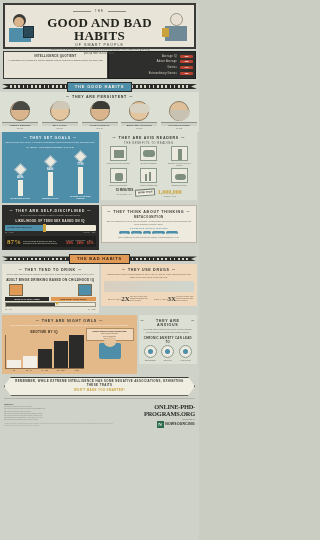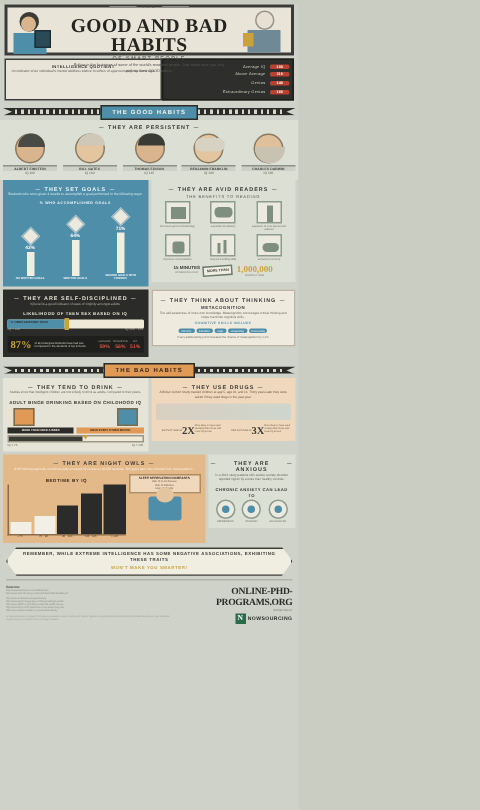--- a/index.html
+++ b/index.html
@@ -7,21 +7,21 @@
     width:199px; height:540px;
     font-family:"Liberation Sans", sans-serif;
     background:#c9cdc2;
     overflow:hidden;
   }
   .page { width:199px; height:540px; position:relative; background:#cfd2c8; }
 
   
   .header {
     background:#e8e4d8; border:2px solid #3a3a38; margin:3px 3px 0 3px;
-    height:34px; position:relative; display:flex; align-items:center;
+    height:46px; position:relative; display:flex; align-items:center;
   }
   .hdr-left, .hdr-right { width:34px; height:40px; position:relative; flex:none; }
   .hdr-mid { flex:1; text-align:center; padding-top:2px; }
   .the-lbl {
     font-size:3px; letter-spacing:1.2px; color:#4a4a46; margin-bottom:1px;
     position:relative; display:inline-block; padding:0 6px;
   }
   .the-lbl:before, .the-lbl:after {
     content:""; position:absolute; top:50%; width:18px; height:1px; background:#8a8a84;
   }

